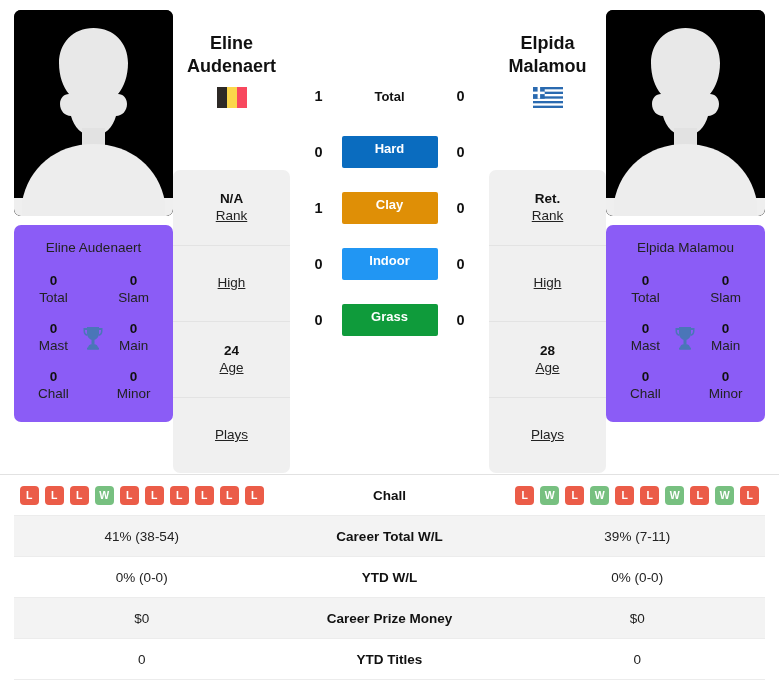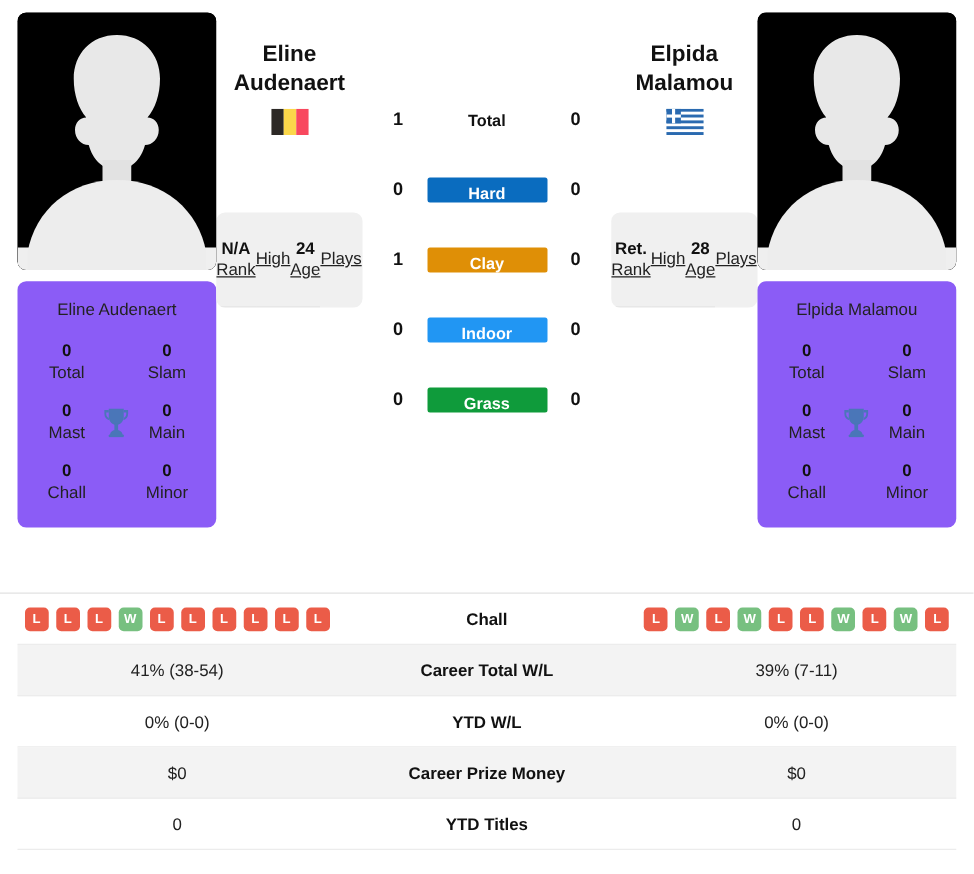--- a/index.html
+++ b/index.html
@@ -135,21 +135,21 @@
     height: 21px;
     display: block;
   }
   .flag svg { display: block; width: 30px; height: 21px; }
 
   .info-card {
     background: #f0f0f0;
     border-radius: 7px;
     overflow: hidden;
     display: flex;
-    flex-direction: row;
+    flex-direction: column;
   }
   .info-cell {
     height: 75px;
     display: flex;
     flex-direction: column;
     align-items: center;
     justify-content: center;
     border-bottom: 1px solid #e3e3e3;
     line-height: 1.25;
   }
@@ -189,21 +189,21 @@
   }
   .surf-label {
     width: 96px;
     text-align: center;
     font-size: 13px;
     font-weight: bold;
     color: #111;
   }
   .surf-badge {
     width: 96px;
-    height: 20px;
+    height: 32px;
     line-height: 26px;
     text-align: center;
     font-size: 13px;
     font-weight: bold;
     color: #ffffff;
     border-radius: 2px;
   }
 
   
   .table {

